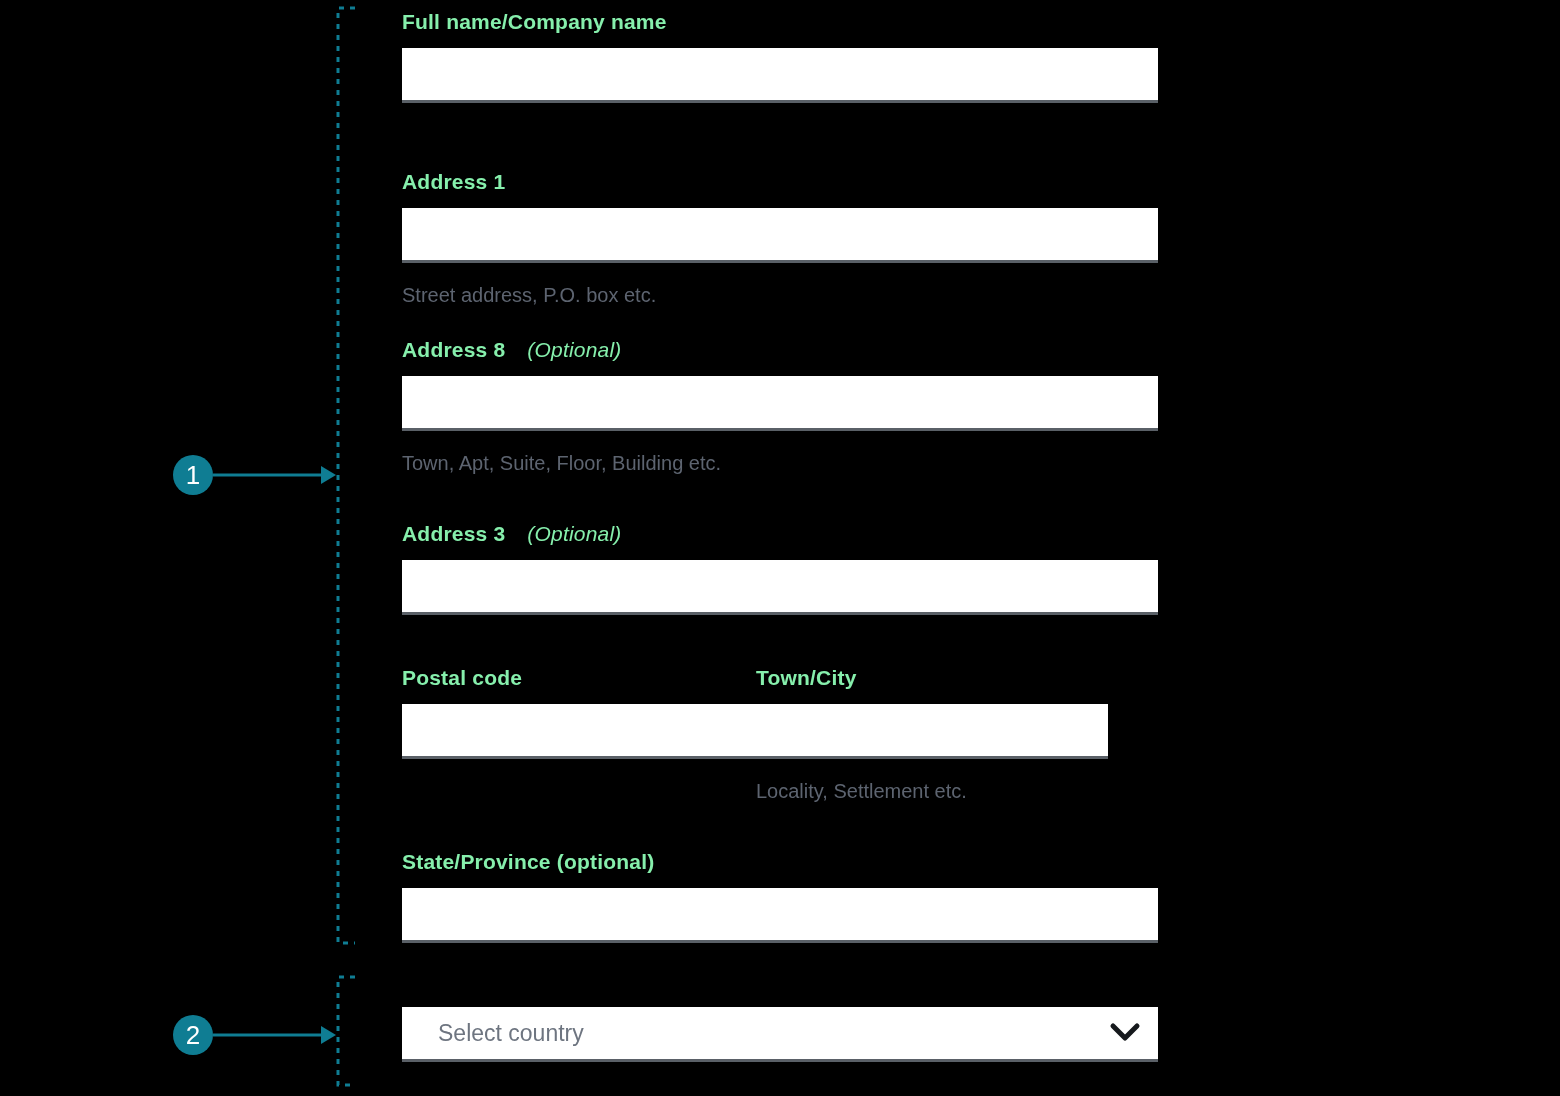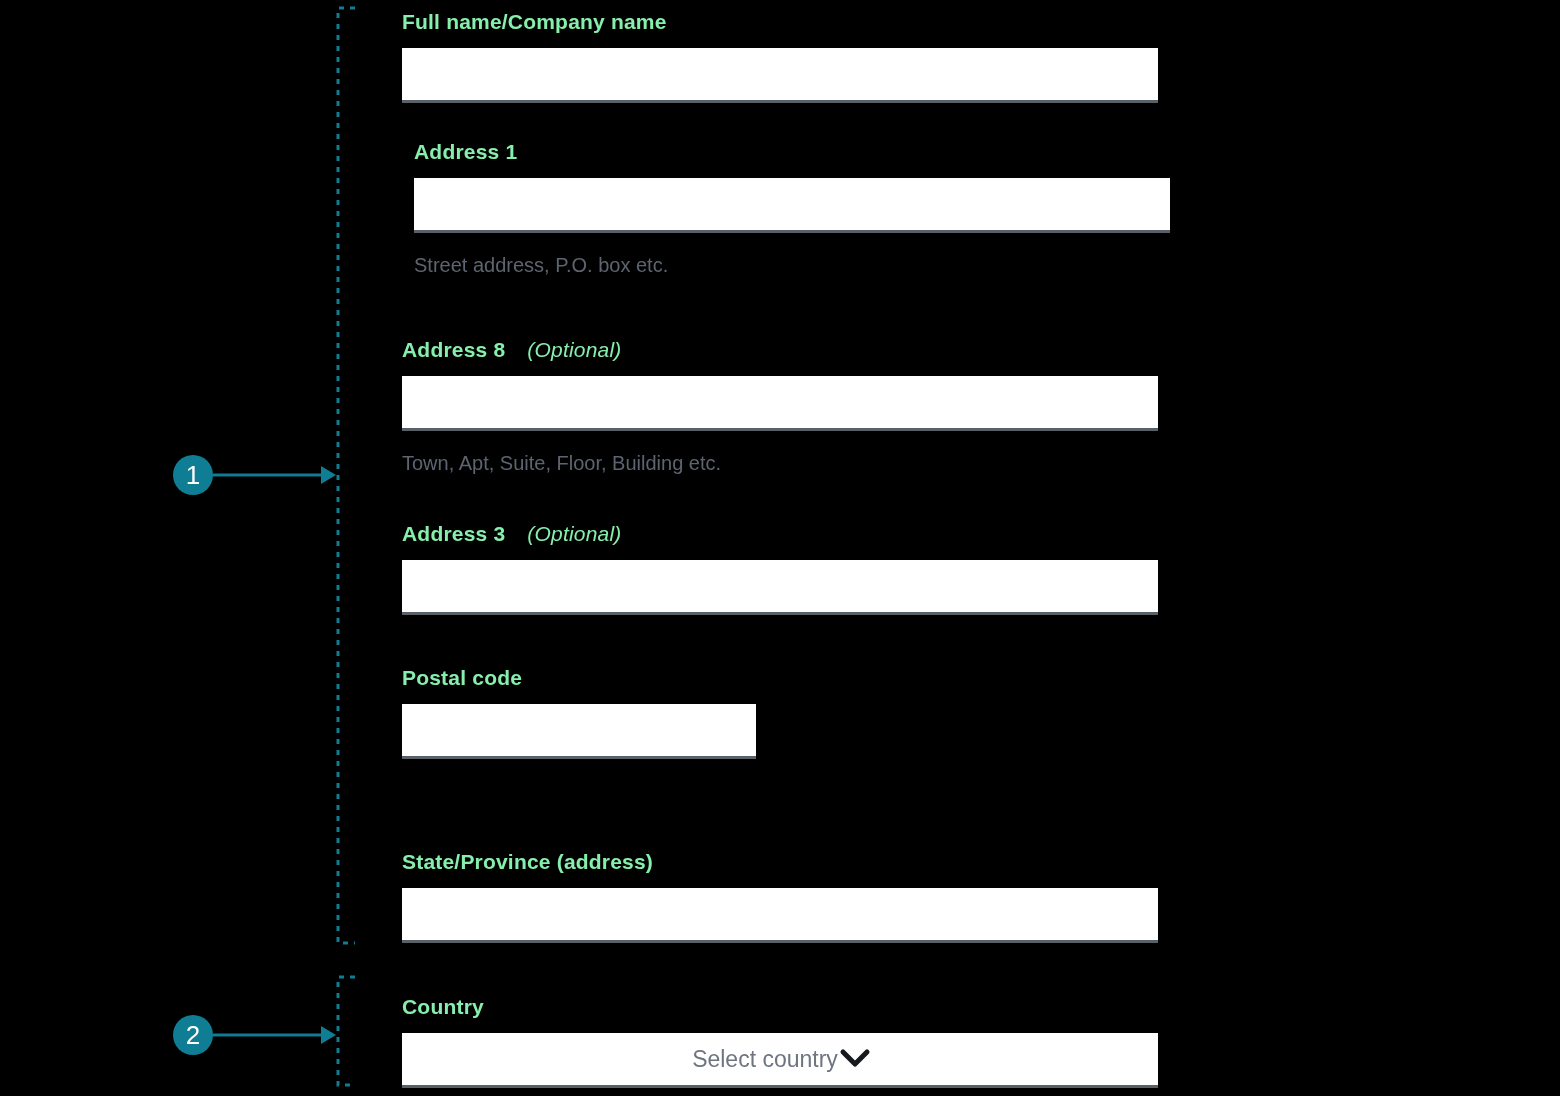--- a/index.html
+++ b/index.html
@@ -78,22 +78,22 @@
   .col-postal .txt, .col-town .txt { width: 100%; }
   .select {
     margin-top: 13px;
     width: 100%;
     height: 55px;
     background: #ffffff;
     border-bottom: 3px solid #5a6067;
     box-sizing: border-box;
     display: flex;
     align-items: center;
-    justify-content: center;
-    padding: 0 16px 0 20px;
+    justify-content: space-between;
+    padding: 0 16px 0 36px;
     cursor: pointer;
   }
   .select .ph {
     font-size: 23px;
     color: #6e7580;
   }
   .select .chev { flex: 0 0 auto; }
 </style>
 </head>
 <body>
@@ -118,21 +118,21 @@
 
   <div class="form-col">
 
     <div class="group" style="top:9px;">
       <label class="lbl">
         <span>Full name/Company name</span>
       </label>
       <input class="txt" type="text" value="" style="">
     </div>
 
-    <div class="group" style="top:139px;margin-left:12px;">
+    <div class="group" style="top:169px;">
       <label class="lbl">
         <span>Address 1</span>
       </label>
       <input class="txt" type="text" value="" style="">
       <div class="hint">Street address, P.O. box etc.</div>
     </div>
 
     <div class="group" style="top:337px;">
       <label class="lbl">
         <span>Address 8</span><span class="opt">(Optional)</span>
@@ -148,33 +148,37 @@
       <input class="txt" type="text" value="" style="">
     </div>
 
     <div class="group row" style="top:665px;">
       <div class="col-postal">
         <label class="lbl">
           <span>Postal code</span>
         </label>
         <input class="txt" type="text" value="" style="">
       </div>
+      <div class="col-town">
+        <label class="lbl">
+          <span>Town/City</span>
+        </label>
+        <input class="txt" type="text" value="" style="">
+        <div class="hint">Locality, Settlement etc.</div>
+      </div>
     </div>
 
     <div class="group" style="top:849px;">
       <label class="lbl">
-        <span>State/Province (address)</span>
+        <span>State/Province (optional)</span>
       </label>
       <input class="txt" type="text" value="" style="">
     </div>
 
     <div class="group" style="top:994px;">
-      <label class="lbl">
-        <span>Country</span>
-      </label>
       <div class="select">
         <span class="ph">Select country</span>
         <svg class="chev" width="34" height="22" viewBox="0 0 34 22">
           <polyline points="5,4 17,16 29,4" fill="none" stroke="#16191d" stroke-width="5" stroke-linecap="round" stroke-linejoin="round"></polyline>
         </svg>
       </div>
     </div>
 
   </div>
 </div>

